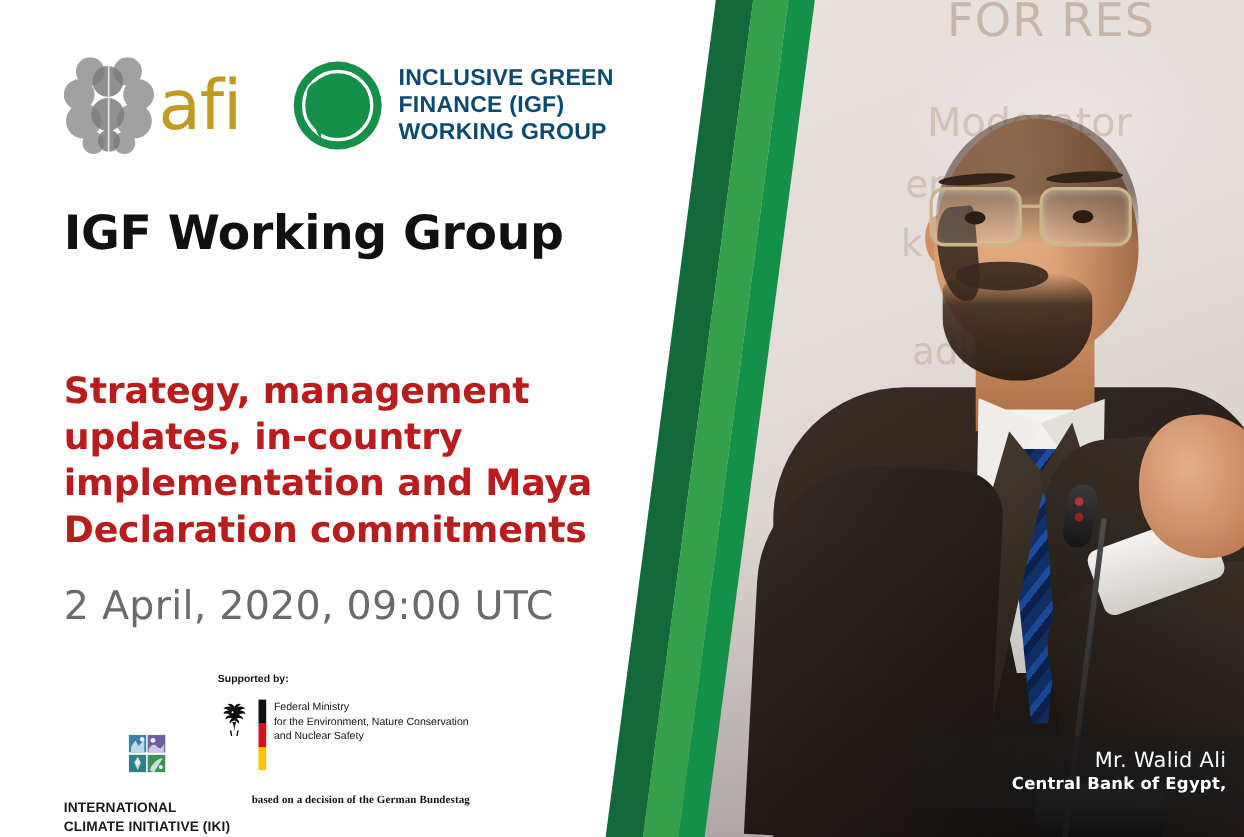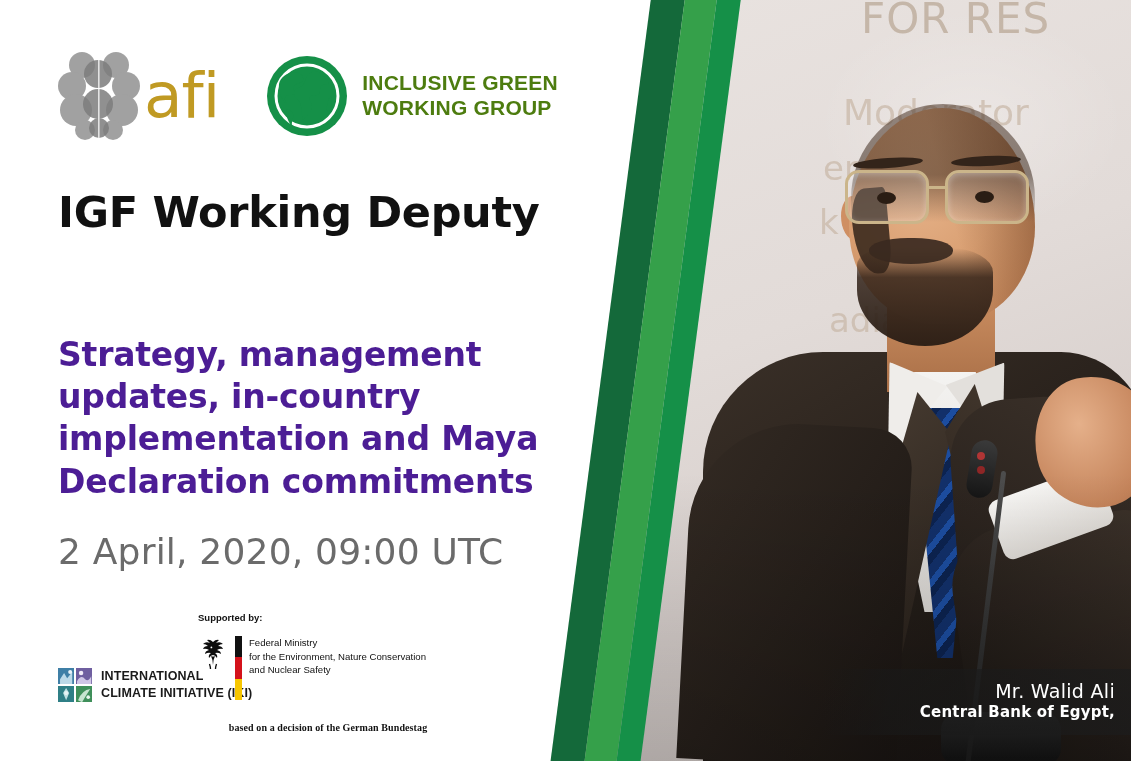--- a/index.html
+++ b/index.html
@@ -241,21 +241,21 @@
   }
   .datetime{
     position:absolute; left:58px; top:531px;
     font-family:"DejaVu Sans", sans-serif;
     font-size:36px; font-weight:400; color:#6b6b6b; letter-spacing:.2px;
   }
 
   
   .footer{ position:absolute; left:0; top:612px; width:600px; height:149px; }
 
-  .iki{ position:absolute; left:58px; top:56px; display:flex; align-items:flex-start; gap:9px; }
+  .iki{ position:absolute; left:58px; top:56px; display:flex; align-items:center; gap:24px;flex-direction:column; }
   .iki-mark{ width:34px; height:34px; display:grid; grid-template-columns:1fr 1fr; grid-template-rows:1fr 1fr; gap:1.5px; }
   .iki-tile{ position:relative; overflow:hidden; }
   .iki-text{
     font-family:"Liberation Sans Narrow","Liberation Sans",sans-serif;
     font-weight:bold; font-size:12.5px; line-height:1.32; color:#1a1a1a;
     letter-spacing:.1px;
   }
 
   .bmu{ position:absolute; left:198px; top:0; width:260px; }
   .bmu-sup{
@@ -386,33 +386,34 @@
         <svg class="igf-globe" viewBox="0 0 84 84">
           <circle cx="42" cy="42" r="40" fill="#159048"></circle>
           <circle cx="42" cy="42" r="31" fill="none" stroke="#ffffff" stroke-width="3"></circle>
           <g fill="#159048">
             <path d="M30 18c5 1 9 4 8 8 -1 4 -7 3 -9 6 -2 3 2 6 0 8 -2 2 -6 0 -8 2 -2 2 -1 6 1 8 -6 -5 -9 -12 -8 -20 1 -6 8 -12 16 -12z"></path>
             <path d="M48 16c7 2 13 7 16 14 -3 1 -6 0 -8 2 -2 2 0 6 -2 8 -3 3 -7 0 -9 3 -2 4 3 7 2 11 -1 5 -6 8 -9 12 -2 -6 -1 -12 -3 -17 -2 -4 -7 -6 -6 -11 1 -4 6 -4 9 -7 3 -3 2 -9 6 -11 1 -1 3 -2 4 -4z"></path>
             <path d="M21 56c3 -1 6 1 7 4 1 4 -2 8 -1 12 -4 -4 -6 -10 -6 -16z"></path>
             <path d="M66 42c2 6 1 13 -3 18 -2 -4 -1 -9 0 -13 1 -3 2 -4 3 -5z"></path>
           </g>
         </svg>
-        <div class="igf-text" style="color:#4d7c0f">
+        <div class="igf-text" style="color:#0c4a6e">
           <div>INCLUSIVE GREEN</div>
+          <div>FINANCE (IGF)</div>
           <div>WORKING GROUP</div>
         </div>
       </div>
 
     </div>
 
     <div class="title" style="color: rgb(17, 17, 17);">
-      <div>IGF Working Deputy</div>
-    </div>
-
-    <div class="subtitle" style="color:#4c1d95">
+      <div>IGF Working Group</div>
+    </div>
+
+    <div class="subtitle" style="color:#b91c1c">
       <div>Strategy, management</div>
       <div>updates, in-country</div>
       <div>implementation and Maya</div>
       <div>Declaration commitments</div>
     </div>
 
     <div class="datetime" style="color: rgb(107, 107, 107);">2 April, 2020, 09:00 UTC</div>
 
     <div class="footer">
 

